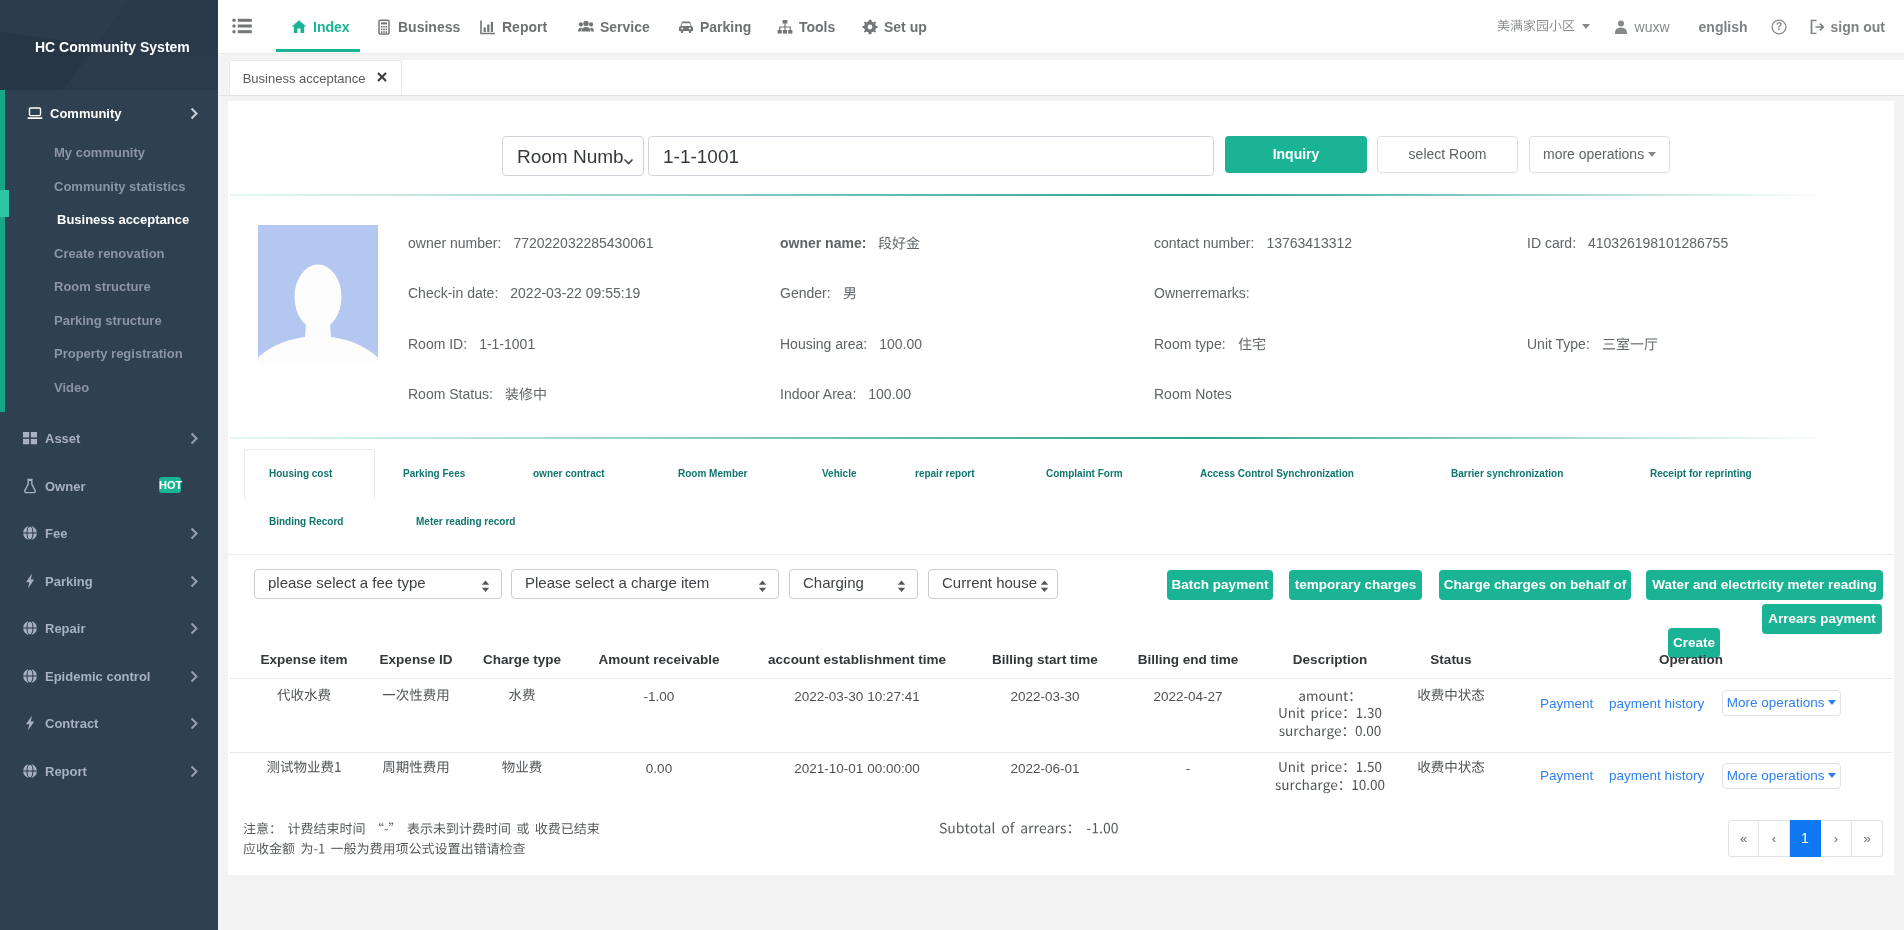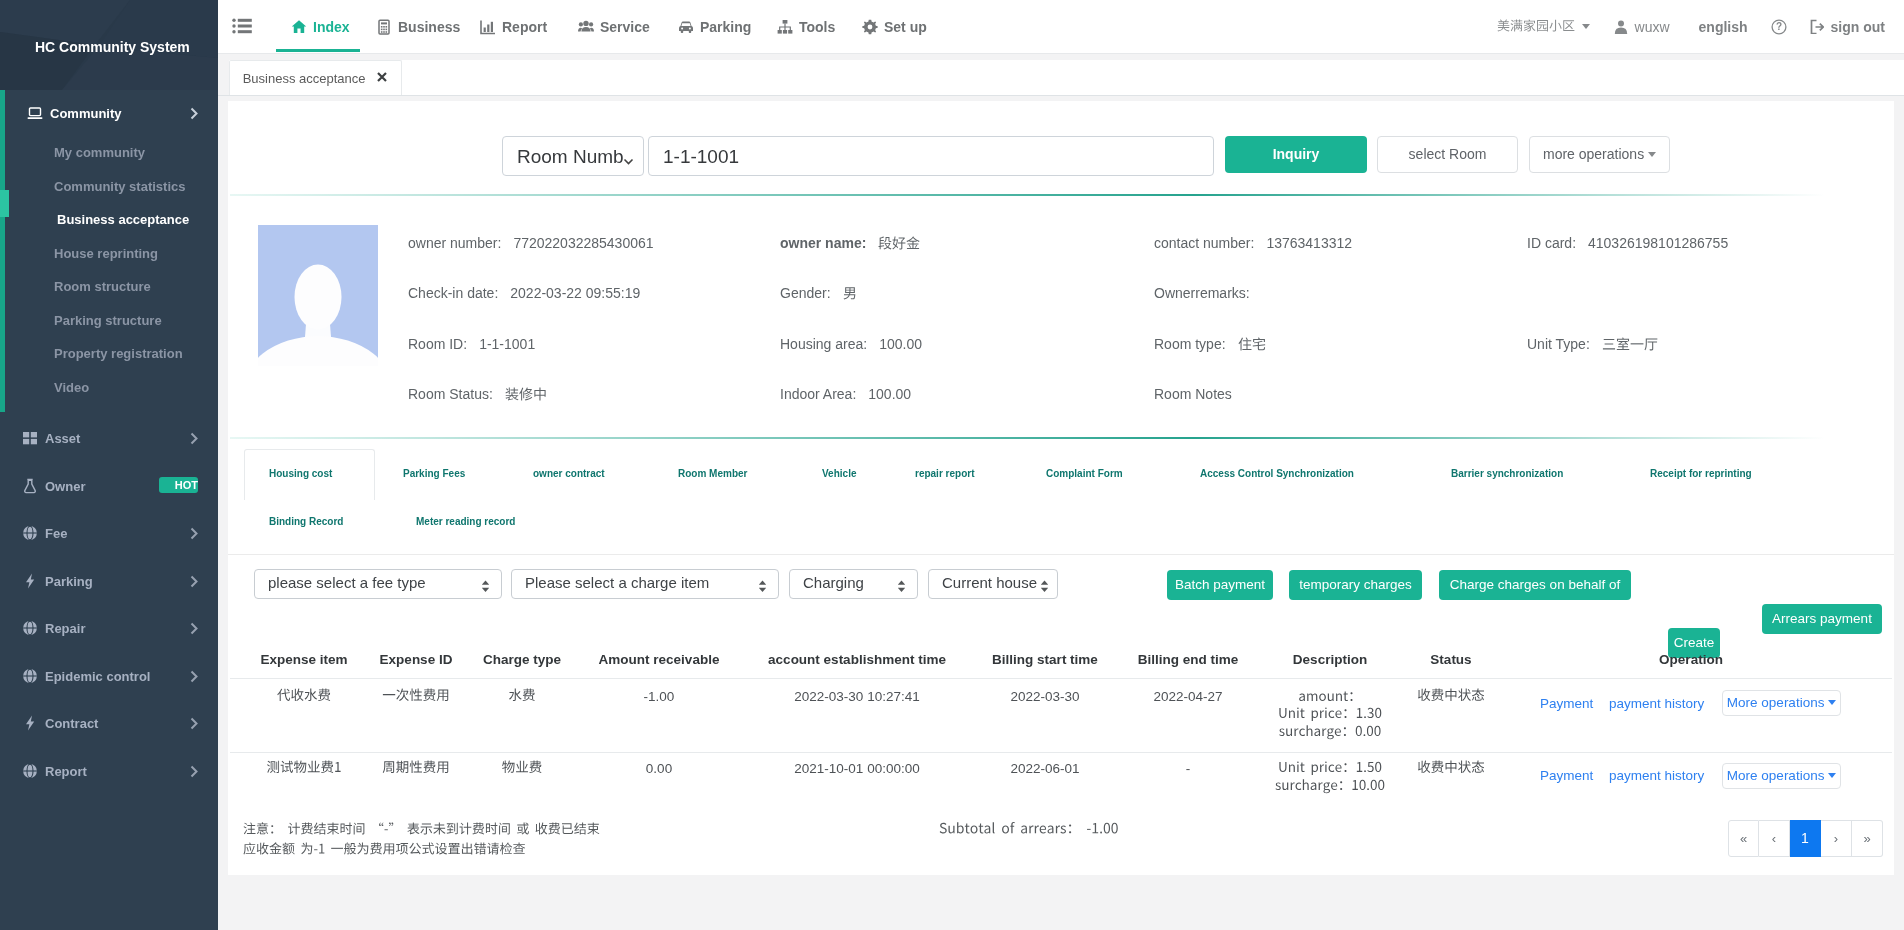--- a/index.html
+++ b/index.html
@@ -9,21 +9,21 @@
 #logo .t { position:absolute; left:23px; top:39px; color:#fff; font-size:14px; font-weight:bold; letter-spacing:0px;padding-left:12px; }
 .mgreen { position:absolute; left:0; top:90px; width:5px; height:322px; background:#18a689; }
 .mgreen2 { position:absolute; left:0; top:190px; width:9px; height:27px; background:#2cc4a2; }
 .mitem { position:absolute; left:0; width:218px; height:30px; color:#a7b1c2; font-size:13px; font-weight:bold; }
 .mitem .ic { position:absolute; left:22px; top:0px; }
 .mitem .tx { position:absolute; left:45px; top:1px; }
 .mitem .ch { position:absolute; left:190px; top:2px; }
 .sub { position:absolute; left:54px; color:#8b95a5; font-size:13px; font-weight:bold; white-space:nowrap; }
 .sub.act { color:#ffffff; left:57px; }
 .hot { position:absolute; left:159px; background:#1ab394; color:#fff; font-size:11px; font-weight:bold;
-  padding:2px 0; width:39px; text-align:right; border-radius:3px; }
+  padding:2px 0; width:22px; text-align:right; border-radius:3px; }
 
 #topbar { position:absolute; left:218px; top:0; width:1686px; height:53px; background:#fff; }
 .tnav { position:absolute; top:0; height:53px; display:flex; align-items:center; color:#6e7173;
   font-size:14px; font-weight:bold; white-space:nowrap; }
 .tnav svg { margin-right:6px; }
 .tnav.green { color:#1ab394; }
 #tunderline { position:absolute; left:58px; top:49px; width:84px; height:3px; background:#1ab394; }
 #topright { position:absolute; right:19px; top:0; height:53px; display:flex; align-items:center;
   color:#86898b; font-size:14px; white-space:nowrap; }
 #topright .b { color:#7e8183; font-weight:bold; }
@@ -50,21 +50,21 @@
 .lbl { position:absolute; color:#5f6468; font-size:14px; white-space:nowrap; }
 .lbl svg { vertical-align:-4px; }
 
 .ftab { position:absolute; color:#0f766e; font-size:10px; font-weight:bold; white-space:nowrap; }
 #activetab { position:absolute; left:16px; top:348px; width:131px; height:51px;
   border:1px solid #e7eaec; border-bottom:none; border-radius:3px 3px 0 0; background:#fff; }
 #tabborder { position:absolute; left:0px; top:453px; width:1666px; height:1px; background:#ebebeb; }
 
 .fsel { position:absolute; top:468px; height:30px; border:1px solid #c8cdd2; border-radius:4px;
   background:#fff; color:#3f4347; font-size:15px; padding:4px 0 0 13px; white-space:nowrap; overflow:hidden; }
-.gbtn { position:absolute; background:#1ab394; border-radius:4px; color:#fff; font-weight:normal;
+.gbtn { position:absolute; background:#1ab394; border-radius:4px; color:#fff; font-weight:bold;
   font-size:13.5px; text-align:center; height:30px; line-height:30px; }
 
 .th { position:absolute; font-size:13.5px; font-weight:bold; color:#33373a; white-space:nowrap;
   transform:translateX(-50%); }
 .td { position:absolute; font-size:13.5px; color:#4e5256; white-space:nowrap; transform:translateX(-50%); }
 .tdv { position:absolute; transform:translateX(-50%); }
 .link { position:absolute; font-size:13.5px; color:#2e80f0; white-space:nowrap; }
 .moreop { position:absolute; width:119px; height:26px; background:#fff; border:1px solid #e0e3e6;
   border-radius:4px; color:#2e80f0; font-size:13.5px; text-align:center; line-height:24px; }
 .hline { position:absolute; left:2px; width:1662px; height:1px; background:#e7eaec; }
@@ -96,21 +96,21 @@
           <rect x="0.5" y="12.2" width="15" height="1.8" rx="0.9" fill="#ffffff"></rect>
         </svg></span>
       <span class="tx" style="color:#ffffff;left:50px;">Community</span>
       <span class="ch"><svg width="8" height="13" viewBox="0 0 8 13">
           <path d="M1.5 1.5 L6.5 6.5 L1.5 11.5" stroke="#c8d0da" stroke-width="2" fill="none"></path>
         </svg></span>
     </div>
 <div class="sub" style="top:145px;">My community</div>
 <div class="sub" style="top:179px;">Community statistics</div>
 <div class="sub act" style="top:212px;">Business acceptance</div>
-<div class="sub" style="top:246px;">House reprinting</div>
+<div class="sub" style="top:246px;">Create renovation</div>
 <div class="sub" style="top:279px;">Room structure</div>
 <div class="sub" style="top:313px;">Parking structure</div>
 <div class="sub" style="top:346px;">Property registration</div>
 <div class="sub" style="top:380px;">Video</div>
 <div class="mitem" style="top:430px;">
       <span class="ic"><svg width="16" height="16" viewBox="0 0 16 16">
           <rect x="1" y="2" width="6.2" height="5.4" fill="#a7b1c2"></rect>
           <rect x="8.8" y="2" width="6.2" height="5.4" fill="#a7b1c2"></rect>
           <rect x="1" y="8.9" width="6.2" height="5.4" fill="#a7b1c2"></rect>
           <rect x="8.8" y="8.9" width="6.2" height="5.4" fill="#a7b1c2"></rect>
@@ -389,20 +389,21 @@
           <path d="M4.5 0.5 L8.2 4.8 L0.8 4.8 Z" fill="#545759"></path>
           <path d="M4.5 12 L8.2 7.7 L0.8 7.7 Z" fill="#545759"></path>
         </svg></span></div>
 <div class="fsel" style="left:700px; width:130px;">Current house<span style="position:absolute;right:8px;top:8px;background:#fff;"><svg width="9" height="12" viewBox="0 0 9 12">
           <path d="M4.5 0.5 L8.2 4.8 L0.8 4.8 Z" fill="#545759"></path>
           <path d="M4.5 12 L8.2 7.7 L0.8 7.7 Z" fill="#545759"></path>
         </svg></span></div>
 <div class="gbtn" style="left:939px; top:469px; width:106px;">Batch payment</div>
 <div class="gbtn" style="left:1061px; top:469px; width:133px;">temporary charges</div>
 <div class="gbtn" style="left:1211px; top:469px; width:192px;">Charge charges on behalf of</div>
+<div class="gbtn" style="left:1418px; top:469px; width:237px;">Water and electricity meter reading</div>
 <div class="gbtn" style="left:1440px; top:527px; width:52px;">Create fee</div>
 <div class="gbtn" style="left:1534px; top:503px; width:120px;">Arrears payment</div>
 <div class="th" style="left:76px; top:551px;">Expense item</div>
 <div class="th" style="left:188px; top:551px;">Expense ID</div>
 <div class="th" style="left:294px; top:551px;">Charge type</div>
 <div class="th" style="left:431px; top:551px;">Amount receivable</div>
 <div class="th" style="left:629px; top:551px;">account establishment time</div>
 <div class="th" style="left:817px; top:551px;">Billing start time</div>
 <div class="th" style="left:960px; top:551px;">Billing end time</div>
 <div class="th" style="left:1102px; top:551px;">Description</div>

